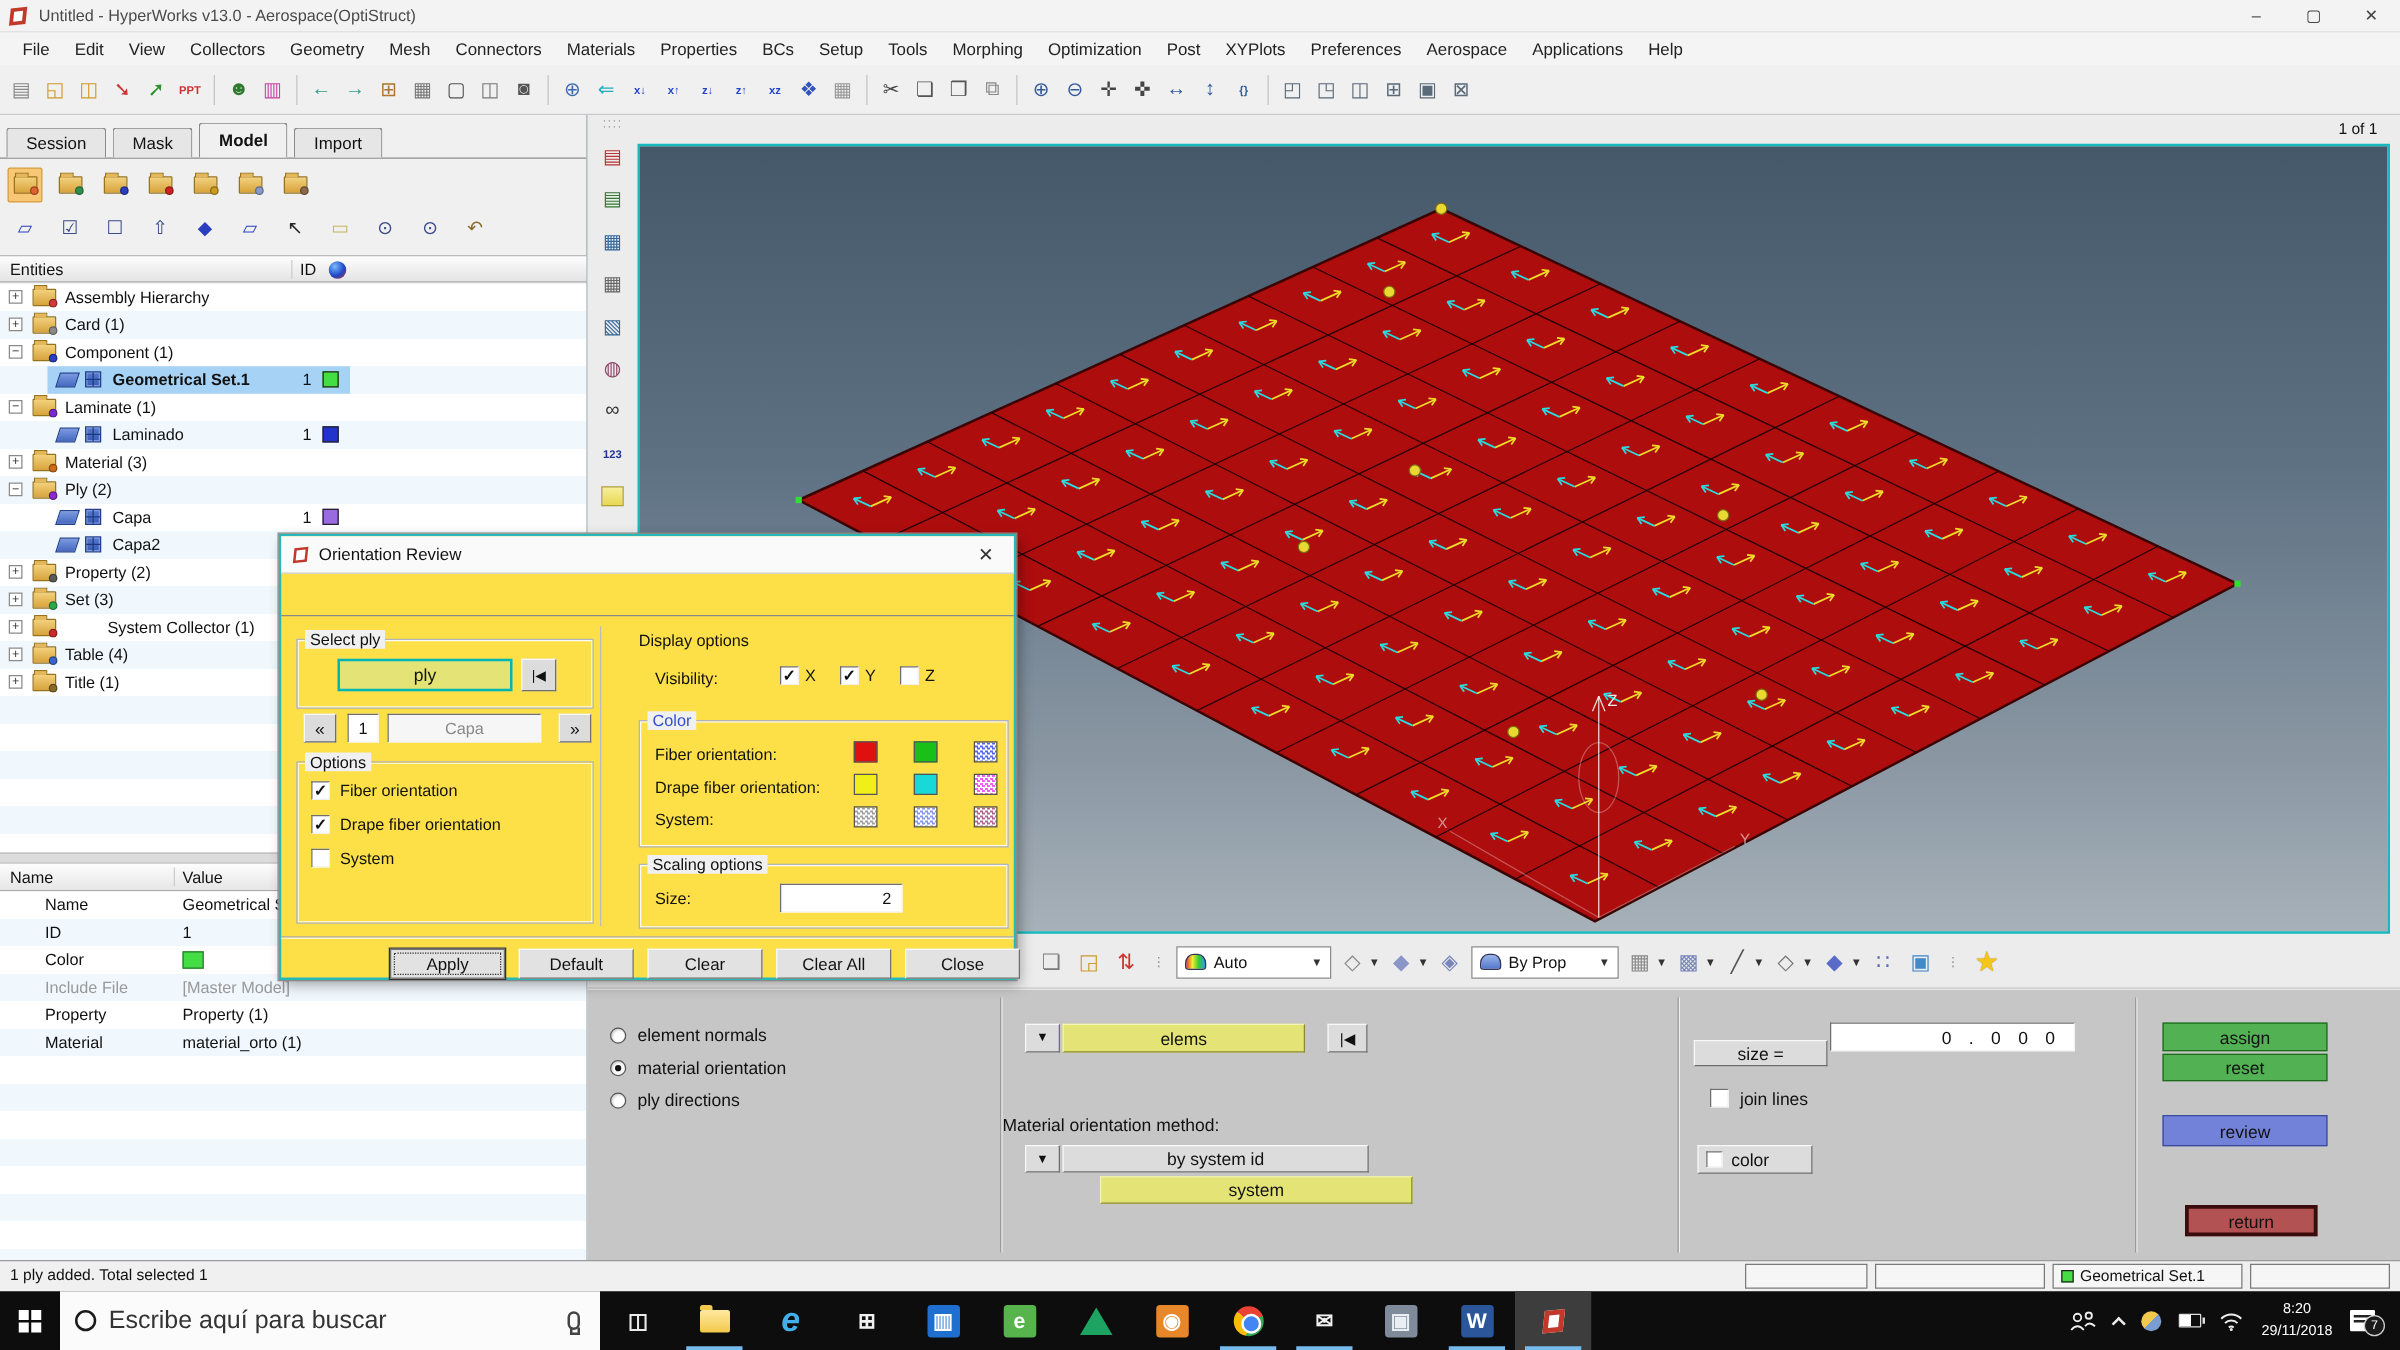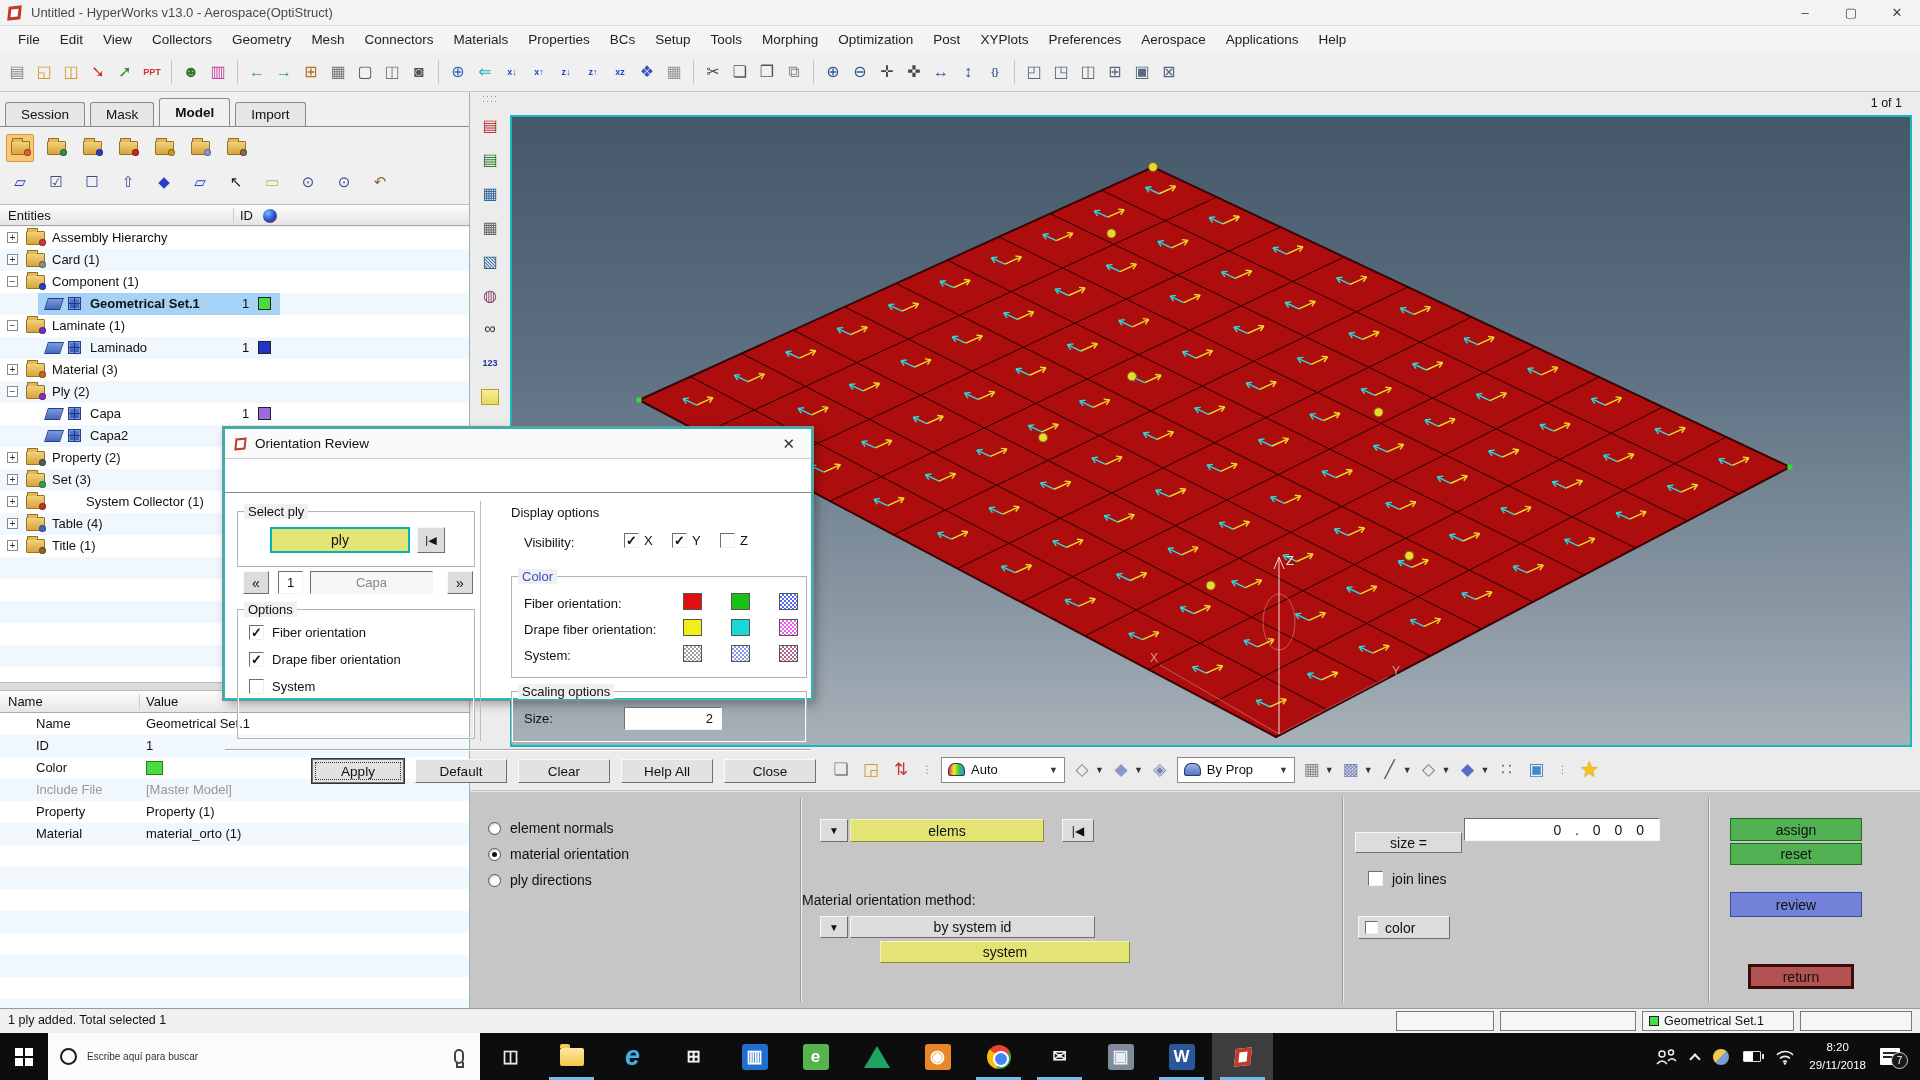--- a/index.html
+++ b/index.html
@@ -94,21 +94,21 @@
 .status-msg{position:absolute;left:8px;top:4px;font-size:12.5px}
 .status-seg{position:absolute;top:2px;height:20px;background:#f6f6f6;border:1px solid #7a7a7a;display:flex;align-items:center;padding:0 6px;font-size:12.5px;gap:5px}
 .seg-sw{width:10px;height:10px;background:#44dd44;border:1px solid #222}
 
 .taskbar{position:absolute;left:0;top:1033px;width:1920px;height:47px;background:#0d0d0d;display:flex;align-items:stretch;color:#fff}
 .tb-start{width:48px;display:flex;align-items:center;justify-content:center}
 .winlogo{display:grid;grid-template-columns:8px 8px;grid-template-rows:8px 8px;gap:2px}
 .winlogo span{background:#fff}
 .tb-search{width:432px;background:#fbfbfb;display:flex;align-items:center;padding:0 12px;gap:10px;color:#333}
 .search-ring{width:17px;height:17px;border:2.5px solid #1a1a1a;border-radius:50%}
-.tb-search .ph{font-size:10px;color:#333;flex:1}
+.tb-search .ph{font-size:20px;color:#333;flex:1}
 .mic{width:10px;height:15px;border:2px solid #444;border-radius:5px;position:relative;margin-right:4px}
 .mic::after{content:"";position:absolute;left:1px;bottom:-6px;width:4px;height:4px;border-bottom:2px solid #444;border-left:2px solid #444;border-right:2px solid #444;margin-left:-1px}
 .tb-apps{display:flex}
 .tb-app{width:61px;display:flex;align-items:center;justify-content:center;position:relative}
 .tb-app.active::after{content:"";position:absolute;left:8px;right:8px;bottom:0;height:3px;background:#76b9ed}
 .tb-app.current{background:#3d3d3d}
 .app-tile{width:26px;height:26px;border-radius:3px;display:flex;align-items:center;justify-content:center;font-size:17px;font-weight:bold}
 .app-folder{width:24px;height:18px;background:linear-gradient(#ffe9a0,#f2c94c);border-radius:2px;position:relative}
 .app-folder::before{content:"";position:absolute;left:0;top:-4px;width:10px;height:4px;background:#f2c94c;border-radius:2px 2px 0 0}
 .app-drive{width:0;height:0;border-left:13px solid transparent;border-right:13px solid transparent;border-bottom:22px solid #1da463;position:relative;filter:hue-rotate(0)}
@@ -118,21 +118,21 @@
 .tb-tray{margin-left:auto;display:flex;align-items:center;gap:14px;padding-right:10px}
 .chev{width:8px;height:8px;border-top:2px solid #eee;border-left:2px solid #eee;transform:rotate(45deg);margin-top:4px}
 .onedrive{width:16px;height:16px;border-radius:50%;background:linear-gradient(135deg,#f2c94c 50%,#7a9ecf 50%)}
 .battery{width:18px;height:11px;border:1.5px solid #ddd;border-radius:1px;position:relative;background:linear-gradient(90deg,#fff 0 55%,transparent 55%)}
 .battery::after{content:"";position:absolute;right:-4px;top:2px;width:2px;height:5px;background:#ddd}
 .tray-clock{text-align:center;font-size:11.5px;line-height:1.5;color:#fff}
 .notif{position:relative;width:20px;height:17px;background:#fff;border-radius:1px}
 .notif::before{content:"";position:absolute;left:3px;top:4px;width:14px;height:2px;background:#222;box-shadow:0 4px 0 #222}
 .notif-badge{position:absolute;right:-8px;bottom:-4px;width:17px;height:17px;border-radius:50%;border:1.5px solid #cfcfcf;background:#1a1a1a;color:#fff;font-size:10px;display:flex;align-items:center;justify-content:center}
 
-.dialog{position:absolute;left:223px;top:427px;width:590px;height:273px;background:#ffffff;border:2px solid #28b8b8;outline:1px solid #888;box-shadow:3px 4px 10px #0005;z-index:50}
+.dialog{position:absolute;left:223px;top:427px;width:590px;height:357px;background:#fde047;border:2px solid #28b8b8;outline:1px solid #888;box-shadow:3px 4px 10px #0005;z-index:50}
 .dlg-title{position:absolute;left:0;top:0;right:0;height:30px;background:#fafafa;border-bottom:1px solid #ccc;display:flex;align-items:center;padding:0 10px;gap:9px}
 .dlg-title .hw-logo{width:11px;height:12px;border-width:2.5px}
 .dlg-title-text{font-size:13.5px;color:#111}
 .dlg-close{margin-left:auto;font-size:15px;color:#333;padding:0 6px}
 .dlg-tabs{position:absolute;left:6px;top:36px;display:flex;align-items:flex-end}
 .dlg-tab{height:24px;padding:4px 8px;border:1px solid #8a8a8a;border-bottom:none;background:#e4e4e4;font-size:13px;margin-right:1px}
 .dlg-tab.active{height:28px;padding-top:6px;background:#fdfdfd;position:relative;z-index:2}
 .dlg-tabline{position:absolute;left:0;top:63px;right:0;height:1px;background:#8a8a8a}
 .dlg-vsep{position:absolute;left:255px;top:72px;width:1px;height:240px;background:#bbb}
 .groupbox{position:absolute;border:1px solid #b4b4b4;box-shadow:inset 0 0 0 1px #fbfbfb}
@@ -1332,17 +1332,17 @@
     <div class="groupbox" style="left:286px;top:262px;width:296px;height:52px">
       <span class="gb-legend">Scaling options</span>
     </div>
     <div class="dlg-label" style="left:299px;top:282px">Size:</div>
     <div class="sunken" style="position:absolute;left:399px;top:278px;width:98px;height:23px;display:flex;align-items:center;justify-content:flex-end;padding-right:8px">2</div>
 
     <div style="position:absolute;left:0;top:320px;width:100%;height:1px;background:#aaa;box-shadow:0 1px 0 #fff"></div>
     <div class="dlg-btn focus" style="left: 87px; width: 92px;">Apply</div>
       <div class="dlg-btn" style="left: 190px; width: 92px;">Default</div>
       <div class="dlg-btn" style="left: 293px; width: 92px;">Clear</div>
-      <div class="dlg-btn" style="left: 396px; width: 92px;">Help All</div>
+      <div class="dlg-btn" style="left: 396px; width: 92px;">Clear All</div>
       <div class="dlg-btn" style="left: 499px; width: 92px;">Close</div>
   </div>
 
 </div>
 
 </body></html>

